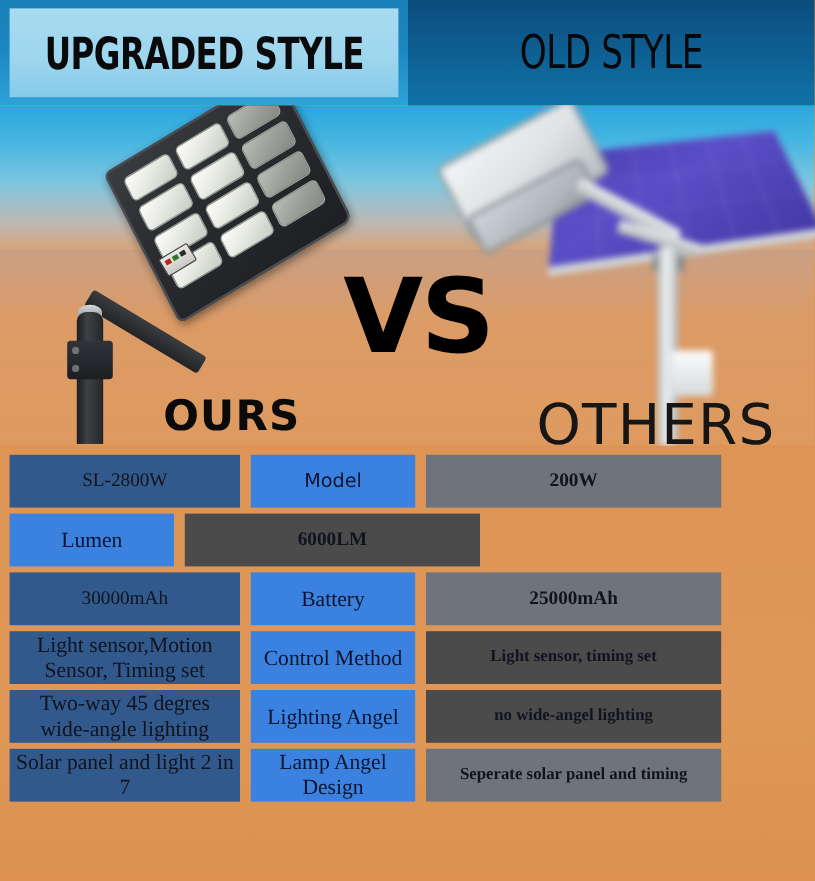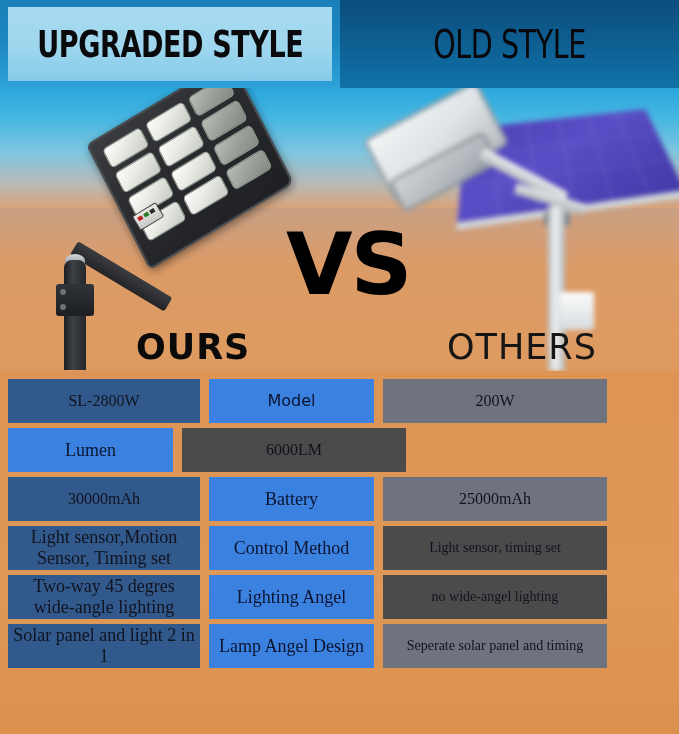--- a/index.html
+++ b/index.html
@@ -350,21 +350,21 @@
     font-size: 35px;
     letter-spacing: 1px;
     color: #0a0a0a;
   }
   .label-others {
     position: absolute;
     left: 447px;
     top: 239px;
     font-family: "DejaVu Sans", sans-serif;
     font-weight: normal;
-    font-size: 35px;
+    font-size: 47px;
     letter-spacing: 1px;
     color: #161616;
   }
 
   
   .table-zone {
     position: absolute;
     left: 0;
     top: 371px;
     width: 679px;
@@ -395,32 +395,33 @@
     color: #11131f;
     line-height: 1.14;
   }
   .cell-ours {
     width: 192px;
     background: #31598c;
     font-size: 16px;
   }
   .cell-ours.small { font-size: 18px; }
   .cell-mid {
-    width: 165px;
+    width: 137px;
     background: #3b82e0;
     font-size: 18px;
     color: #0c1430;
   }
   .cell-mid.sans {
     font-family: "DejaVu Sans", sans-serif;
     font-size: 16px;
   }
   .cell-others {
-    width: 224px;
+    width: 246px;
     font-size: 16px;
+    font-weight: bold;
   }
   .cell-others.small { font-size: 14px; }
   .tone-light { background: #6e737d; }
   .tone-dark  { background: #4b4b4b; }
 </style>
 </head>
 <body>
 
 <div id="page">
 
@@ -515,21 +516,21 @@
       </div>
 
 
       <div class="cmp-row">
         <div class="cell cell-ours small">Two-way 45 degres wide-angle lighting</div>
         <div class="cell cell-mid">Lighting Angel</div>
         <div class="cell cell-others small tone-dark">no wide-angel lighting</div>
       </div>
 
       <div class="cmp-row">
-        <div class="cell cell-ours small">Solar panel and light 2 in 1</div>
+        <div class="cell cell-ours small">Solar panel and light 2 in 7</div>
         <div class="cell cell-mid">Lamp Angel Design</div>
         <div class="cell cell-others small tone-light">Seperate solar panel and timing</div>
       </div>
 
     </div>
   </div>
 
 </div>
 
 </body></html>

